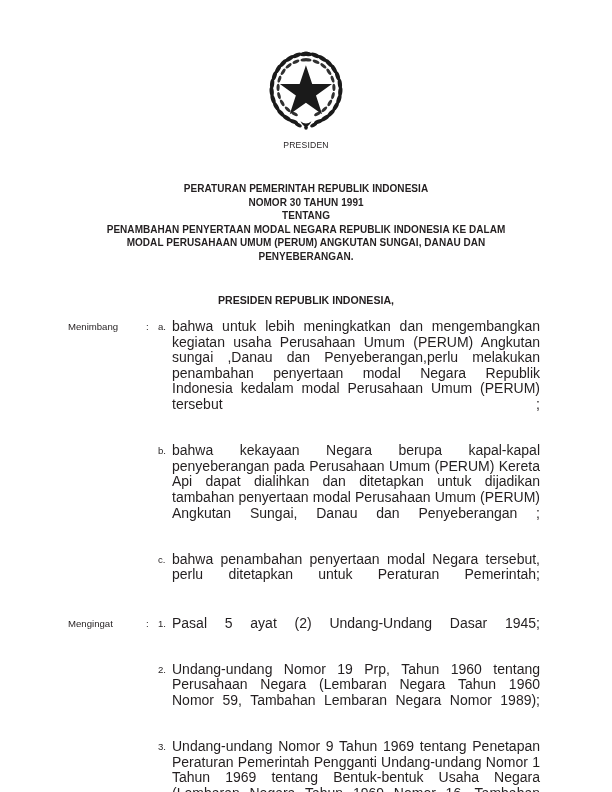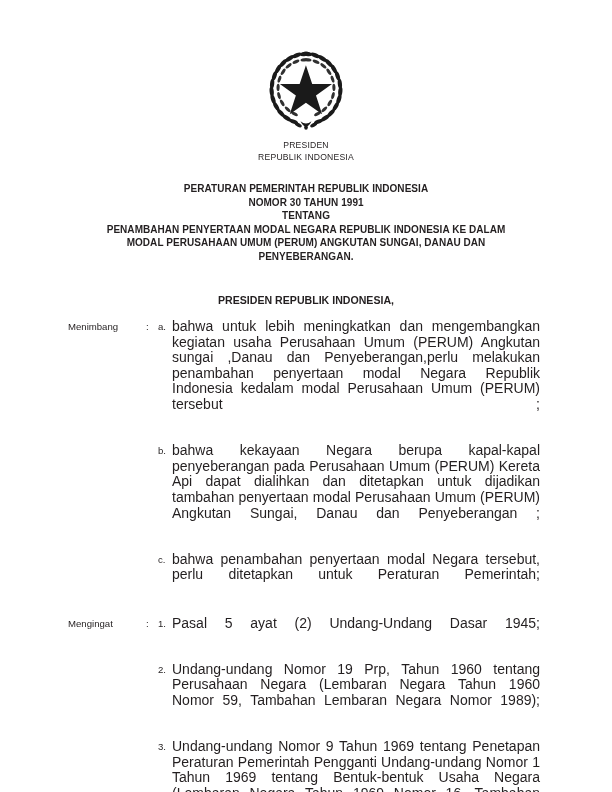--- a/index.html
+++ b/index.html
@@ -198,21 +198,20 @@
           <ellipse cx="41.5" cy="84" rx="4.2" ry="2" transform="rotate(28 41.5 84)"></ellipse>
           <ellipse cx="58.5" cy="84" rx="4.2" ry="2" transform="rotate(-28 58.5 84)"></ellipse>
           <ellipse cx="50" cy="87" rx="2" ry="2.4"></ellipse>
         </g>
 
         <polygon points="50,18 58.8,44.2 86.5,44.2 64.1,60.5 72.7,86.8 50,70.5 27.3,86.8 35.9,60.5 13.5,44.2 41.2,44.2" transform="translate(0,-3) scale(0.78) translate(14,10)"></polygon>
       </g>
     </svg>
     <div class="emblem-caption">
       <div>PRESIDEN</div>
-      <div>REPUBLIK INDONESIA</div>
     </div>
   </div>
 
   <div class="title-block">
     <div class="title-line">PERATURAN PEMERINTAH REPUBLIK INDONESIA</div>
     <div class="title-line">NOMOR 30 TAHUN 1991</div>
     <div class="title-line">TENTANG</div>
     <div class="title-line">PENAMBAHAN PENYERTAAN MODAL NEGARA REPUBLIK INDONESIA KE DALAM</div>
     <div class="title-line">MODAL PERUSAHAAN UMUM (PERUM) ANGKUTAN SUNGAI, DANAU DAN</div>
     <div class="title-line">PENYEBERANGAN.</div>

